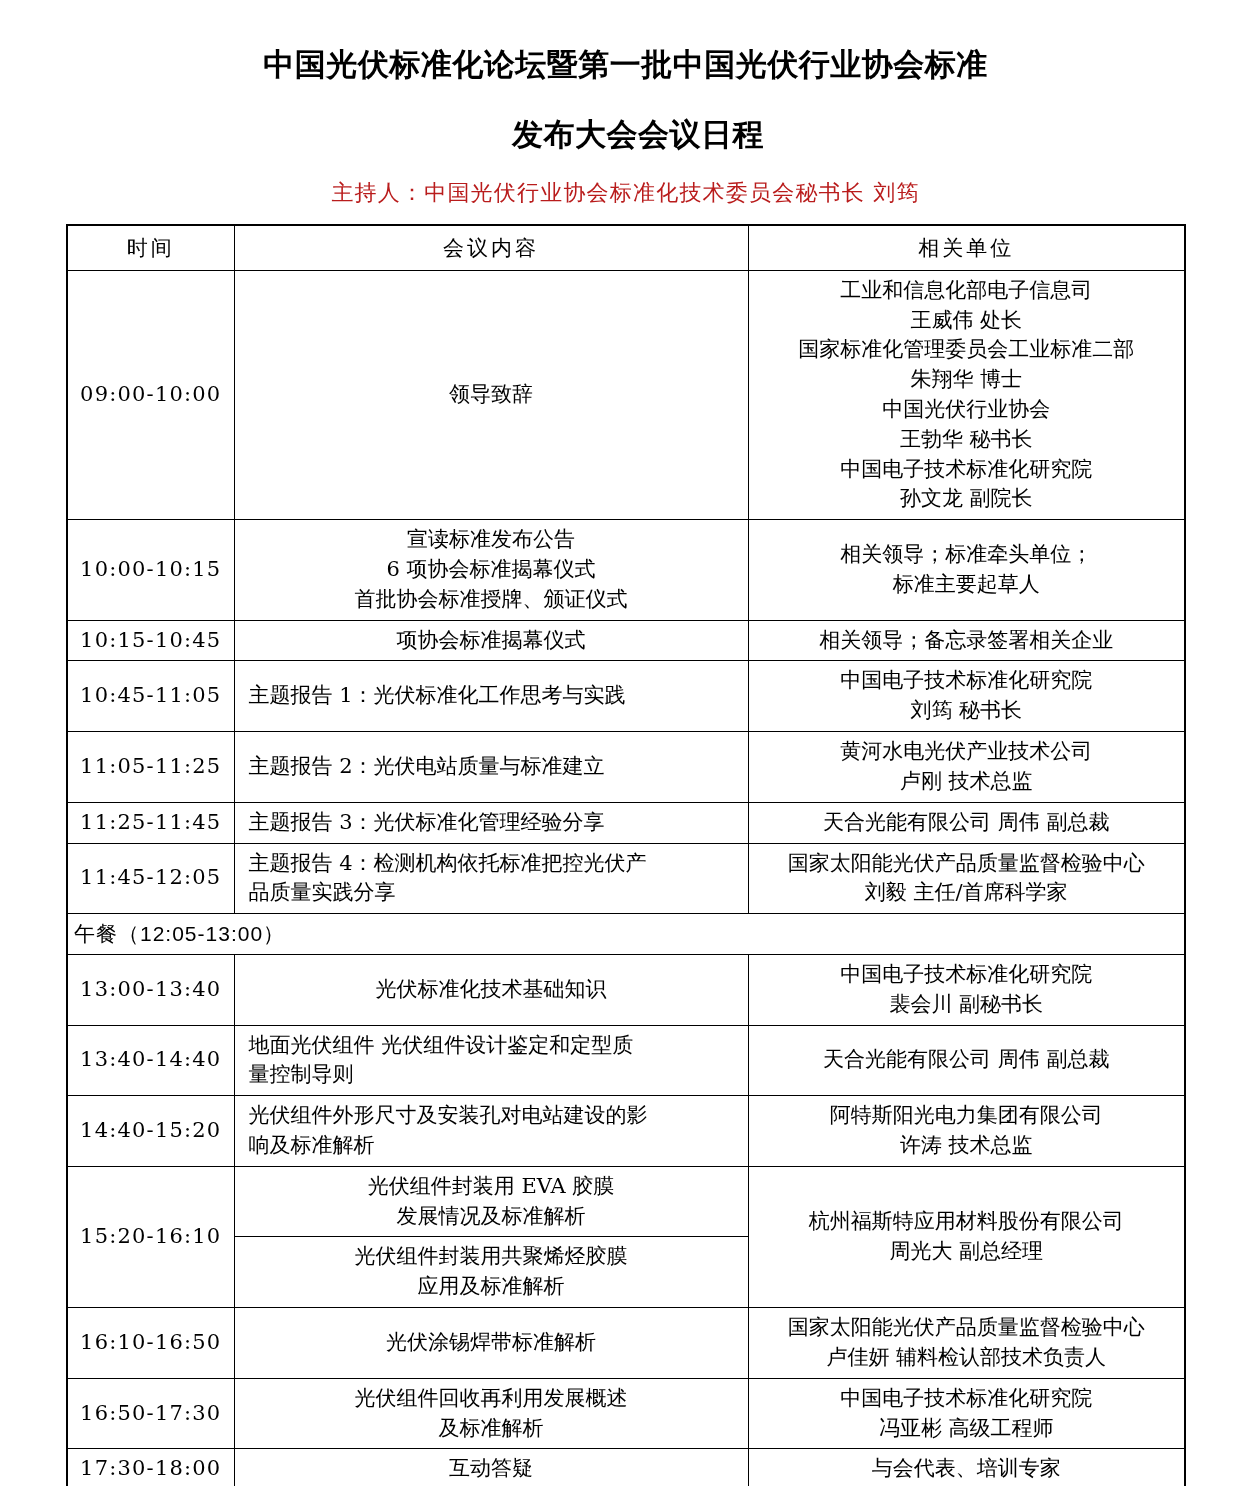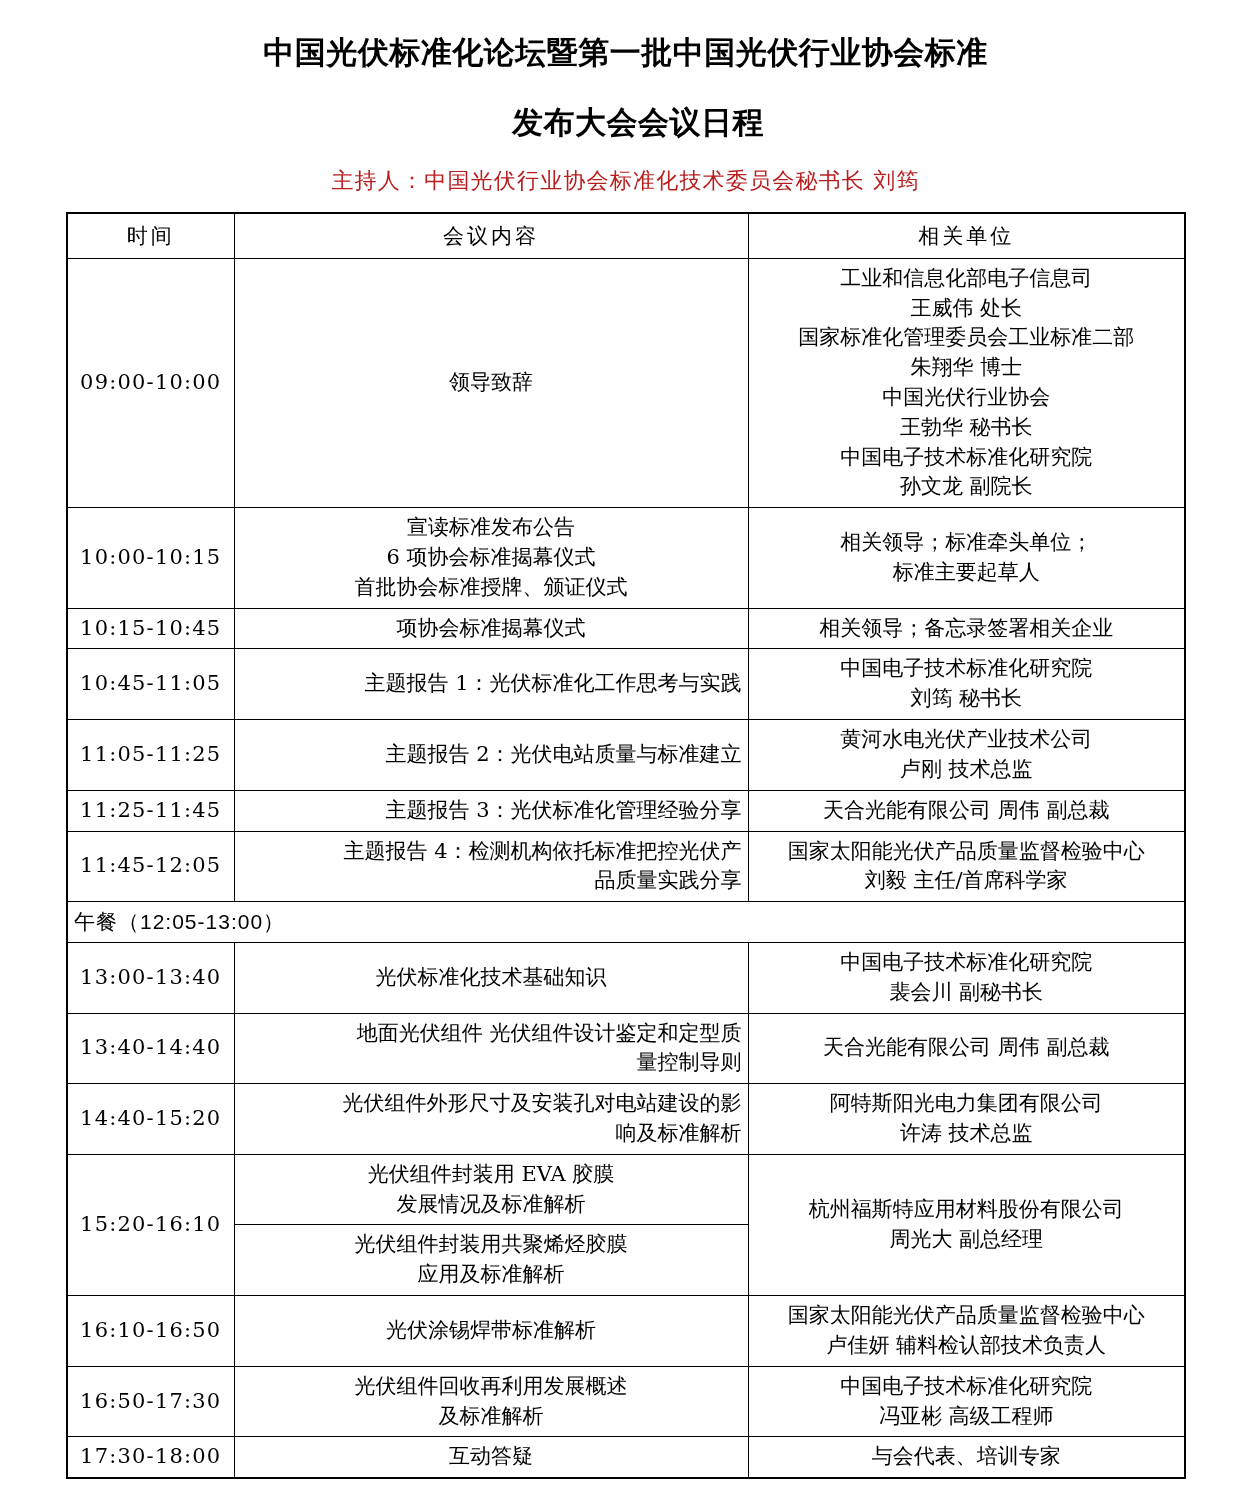--- a/index.html
+++ b/index.html
@@ -16,21 +16,21 @@
   }
 
   .page {
     position: relative;
     width: 1251px;
     height: 1486px;
     box-sizing: border-box;
   }
 
   .title-block {
-    padding-top: 32px;
+    padding-top: 44px;
     text-align: center;
   }
   .title-line {
     font-family: "Liberation Sans", "DejaVu Sans", sans-serif;
     font-weight: bold;
     font-size: 31px;
     letter-spacing: 0.5px;
     line-height: 1.35;
     color: #000;
   }
@@ -82,21 +82,21 @@
     text-align: center;
     font-family: "DejaVu Serif", "Liberation Serif", serif;
     font-size: 21px;
     letter-spacing: 1.2px;
     white-space: nowrap;
   }
   td.item {
     text-align: center;
   }
   td.item.left {
-    text-align: right;
+    text-align: left;
     padding-left: 14px;
   }
   td.unit {
     text-align: center;
   }
   td.lunch {
     font-size: 22px;
     letter-spacing: 1px;
     font-family: Liberation Sans, sans-serif;
     padding: 8px 6px;

